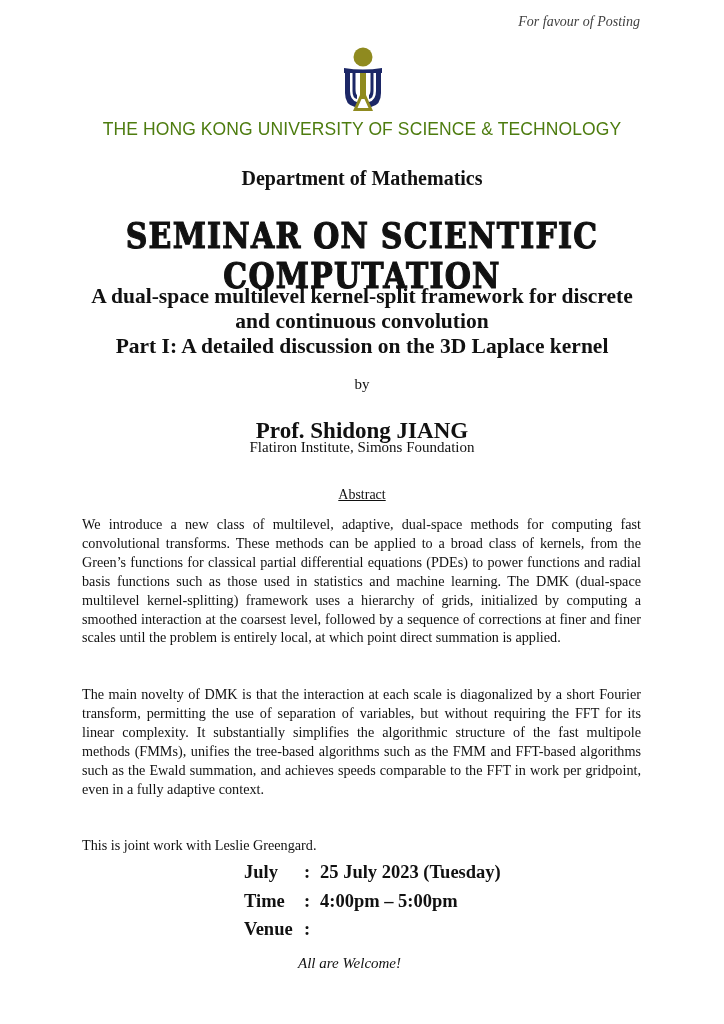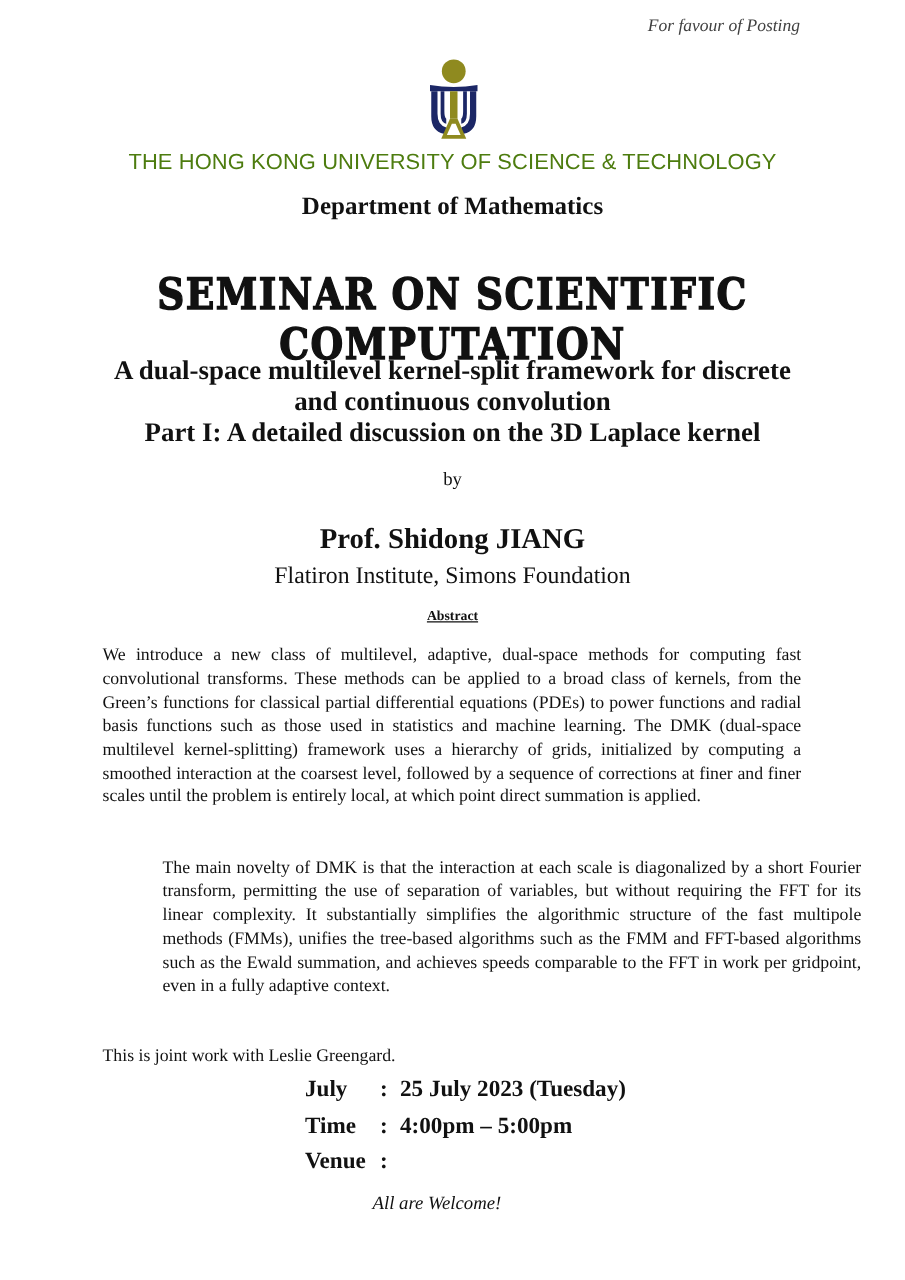--- a/index.html
+++ b/index.html
@@ -7,36 +7,36 @@
     .abs { position: absolute; }
     .center { left: 0; width: 724px; text-align: center; }
     .serif { font-family: "Liberation Serif", "DejaVu Serif", serif; }
     .sans { font-family: "Liberation Sans", "DejaVu Sans", sans-serif; }
 
     .posting { top: 14px; right: 84px; font-size: 14px; font-style: italic; color: #404040; }
 
     .logo { top: 47px; left: 340px; width: 46px; height: 66px; }
 
     .univ { top: 119px; font-size: 17.5px; letter-spacing: 0.1px; color: #4d7c0f; }
-    .dept { top: 154px; font-size: 20px; font-weight: bold; }
+    .dept { top: 167px; font-size: 20px; font-weight: bold; }
     .seminar { top: 216px; font-size: 30px; font-weight: 900; letter-spacing: 1.2px;
                transform: scaleY(1.15); transform-origin: center top; color: #111;
                font-family: "DejaVu Serif", "Liberation Serif", serif; font-variant: small-caps;
                -webkit-text-stroke: 1px #111; }
 
     .title { top: 284px; font-size: 21.5px; font-weight: bold; line-height: 25px; }
 
     .by { top: 376px; font-size: 15px; font-weight: normal; }
     .speaker { top: 418px; font-size: 23px; font-weight: bold; }
-    .affil { top: 450px; font-size: 19px; }
-    .abs-head { top: 487px; font-size: 11px; font-weight: bold; text-decoration: underline; }
+    .affil { top: 439px; font-size: 15px; }
+    .abs-head { top: 487px; font-size: 14px; font-weight: normal; text-decoration: underline; }
 
     .para { left: 82px; width: 559px; font-size: 14.2px; line-height: 18.9px; text-align: justify; }
     .p1 { top: 515px; }
-    .p2 { top: 685px; margin-left: 48px; }
+    .p2 { top: 685px; }
     .p3 { top: 836px; }
 
     .details { top: 858px; left: 244px; font-size: 18.5px; font-weight: bold; line-height: 28.5px; }
     .drow { display: flex; white-space: nowrap; }
     .dlabel { width: 60px; }
     .dsep { width: 16px; }
     .welcome { top: 955px; left: 298px; font-size: 15px; font-style: italic; }
   </style>
 </head>
 <body>

